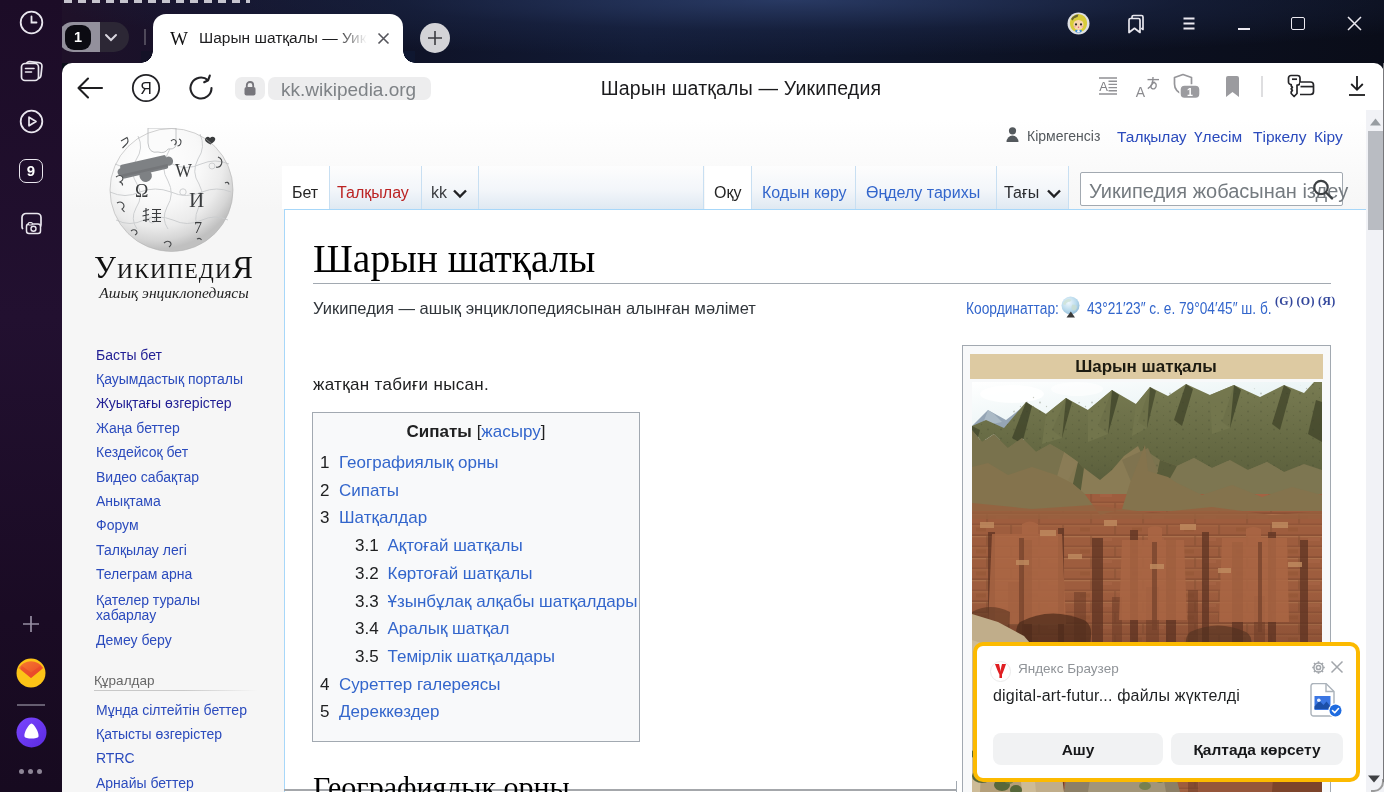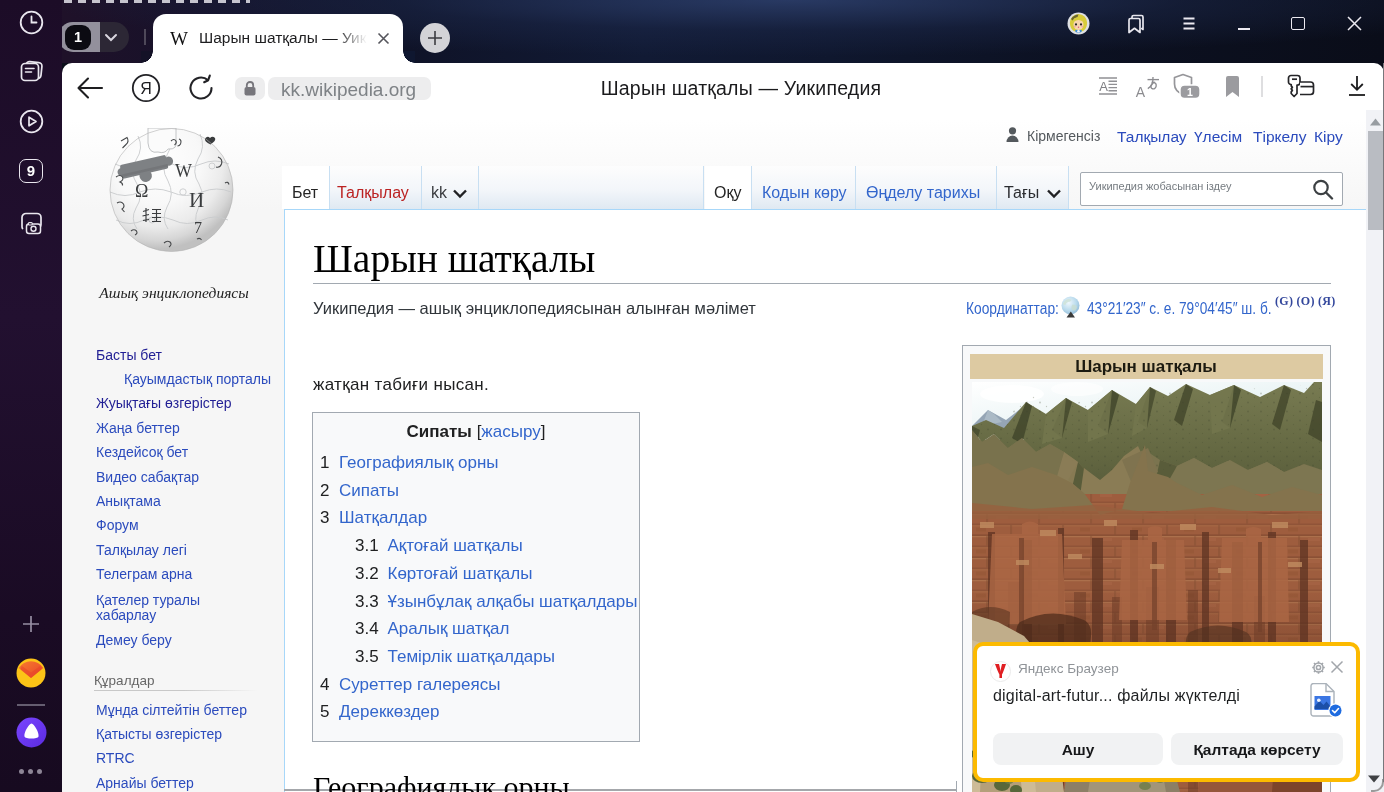--- a/index.html
+++ b/index.html
@@ -274,25 +274,26 @@
 <path d="M13 13 l6 -3.5 q2.5 4 -1 7 l-3.5 3.5"></path>
 <path d="M8 49 q4 -3 6.5 0 q1.5 3 -2.5 5 q3 1 2.5 3.5"></path>
 <path d="M9 75 q4 -2.5 6.5 1 q1.5 3 -1.5 5 l2.5 3"></path>
 <path d="M23 103 q3 -2.5 5.5 0 q1.5 2.5 -1.5 4"></path>
 <path d="M56 115 q3 -3 6 -1 q2.5 2.5 -1 5"></path>
 <path d="M89 111 q3 -1.5 4.5 1"></path>
 </g>
 <path d="M97 10.5 q2.5 -3 5 -.5 q2.5 -2.5 5 0 q1.5 2.5 -4.5 6.5 q-6.5 -3 -5.5 -6 z" fill="#3a3c3e"></path>
 <circle cx="63.5" cy="62" r="61.5" fill="none" stroke="#b2b2b2" stroke-width=".8" opacity=".75"></circle>
 </svg>
+<div class="t serif" style="left:174px;top:252px;transform:translateX(-50%);font-size:31px;font-variant:small-caps;letter-spacing:1.2px;color:#111;">УикипедиЯ</div>
 <div class="t serif" style="left:174px;top:285px;transform:translateX(-50%);font-size:15.5px;font-style:italic;color:#222;">Ашық энциклопедиясы</div>
 
 <div id="navlinks" style="font-size:14px;">
 <a class="t vis" style="left:96px;top:347.5px;">Басты бет</a>
-<a class="t dblue" style="left:96px;top:371.9px;margin-left:28px;">Қауымдастық порталы</a>
+<a class="t dblue" style="left:96px;top:371.9px;">Қауымдастық порталы</a>
 <a class="t vis" style="left:96px;top:396.3px;">Жуықтағы өзгерістер</a>
 <a class="t dblue" style="left:96px;top:420.7px;">Жаңа беттер</a>
 <a class="t dblue" style="left:96px;top:445.1px;">Кездейсоқ бет</a>
 <a class="t dblue" style="left:96px;top:469.5px;">Видео сабақтар</a>
 <a class="t dblue" style="left:96px;top:493.9px;">Анықтама</a>
 <a class="t dblue" style="left:96px;top:518.3px;">Форум</a>
 <a class="t dblue" style="left:96px;top:542.7px;">Талқылау легі</a>
 <a class="t dblue" style="left:96px;top:567.1px;">Телеграм арна</a>
 <a class="t dblue" style="left:96px;top:592.6px;">Қателер туралы</a>
 <a class="t dblue" style="left:96px;top:608.4px;">хабарлау</a>
@@ -592,18 +593,18 @@
 <div class="t" style="left:1004px;top:185px;font-size:16px;color:#2a2c30;">Тағы</div>
 <svg class="abs" style="left:1046px;top:189px;" width="16" height="10" viewBox="0 0 16 10">
       <path d="M2 1.5 L8 7.5 L14 1.5" fill="none" stroke="#202124" stroke-width="2.4"></path>
     </svg>
 <div class="sep" style="left:751px;top:166px;height:42.5px;"></div>
 <div class="sep" style="left:855px;top:166px;height:42.5px;"></div>
 <div class="sep" style="left:996px;top:166px;height:42.5px;"></div>
 <div class="sep" style="left:1067.5px;top:166px;height:42.5px;"></div>
 
 <div class="abs" style="left:1080px;top:172px;width:263px;height:34px;background:#fff;border:1px solid #a2a9b1;border-radius:2px;"></div>
-<div class="t" style="left:1089px;top:181px;font-size:11px;color:#757b80;">Уикипедия жобасынан іздеу</div>
+<div class="t" style="left:1089px;top:181px;font-size:20px;color:#757b80;">Уикипедия жобасынан іздеу</div>
 <svg class="abs" style="left:1312px;top:179px;" width="22" height="21" viewBox="0 0 22 21">
       <circle cx="9" cy="8.5" r="6.7" fill="none" stroke="#3c4043" stroke-width="2.2"></circle>
       <path d="M14 13.5 L20 19.5" stroke="#3c4043" stroke-width="2.4" stroke-linecap="round"></path>
     </svg>
 
 </div>
 </body></html>

